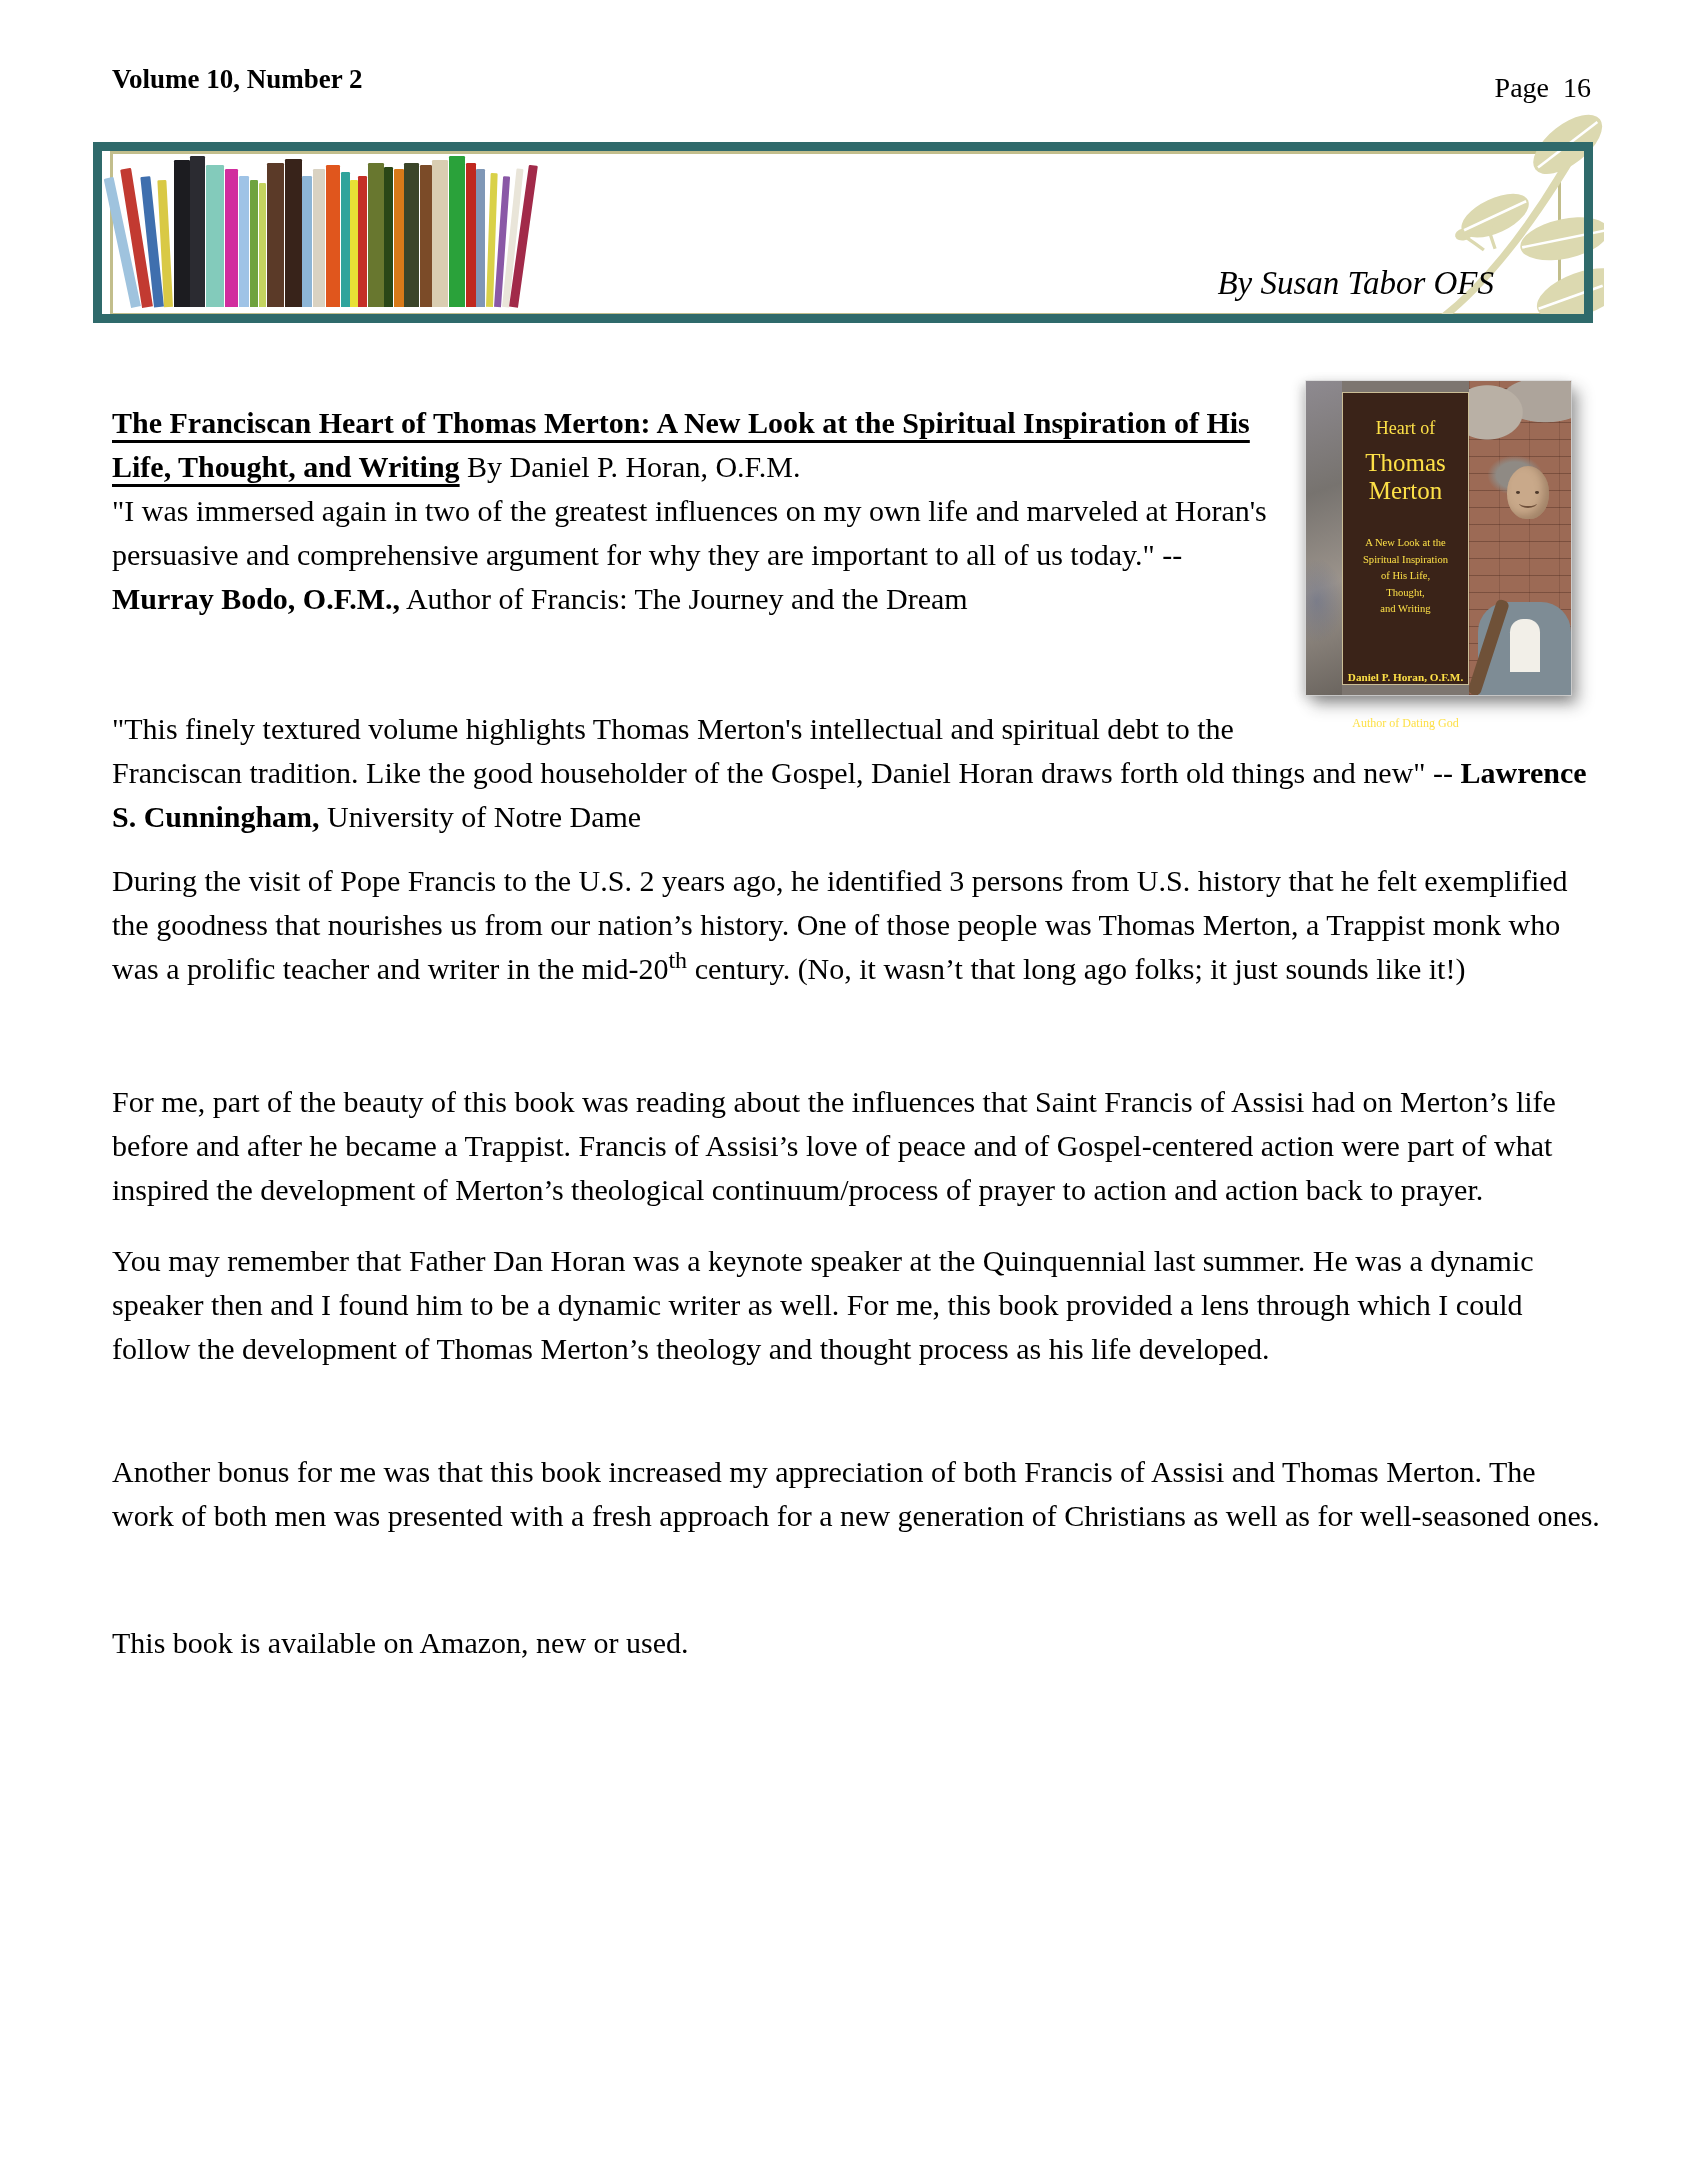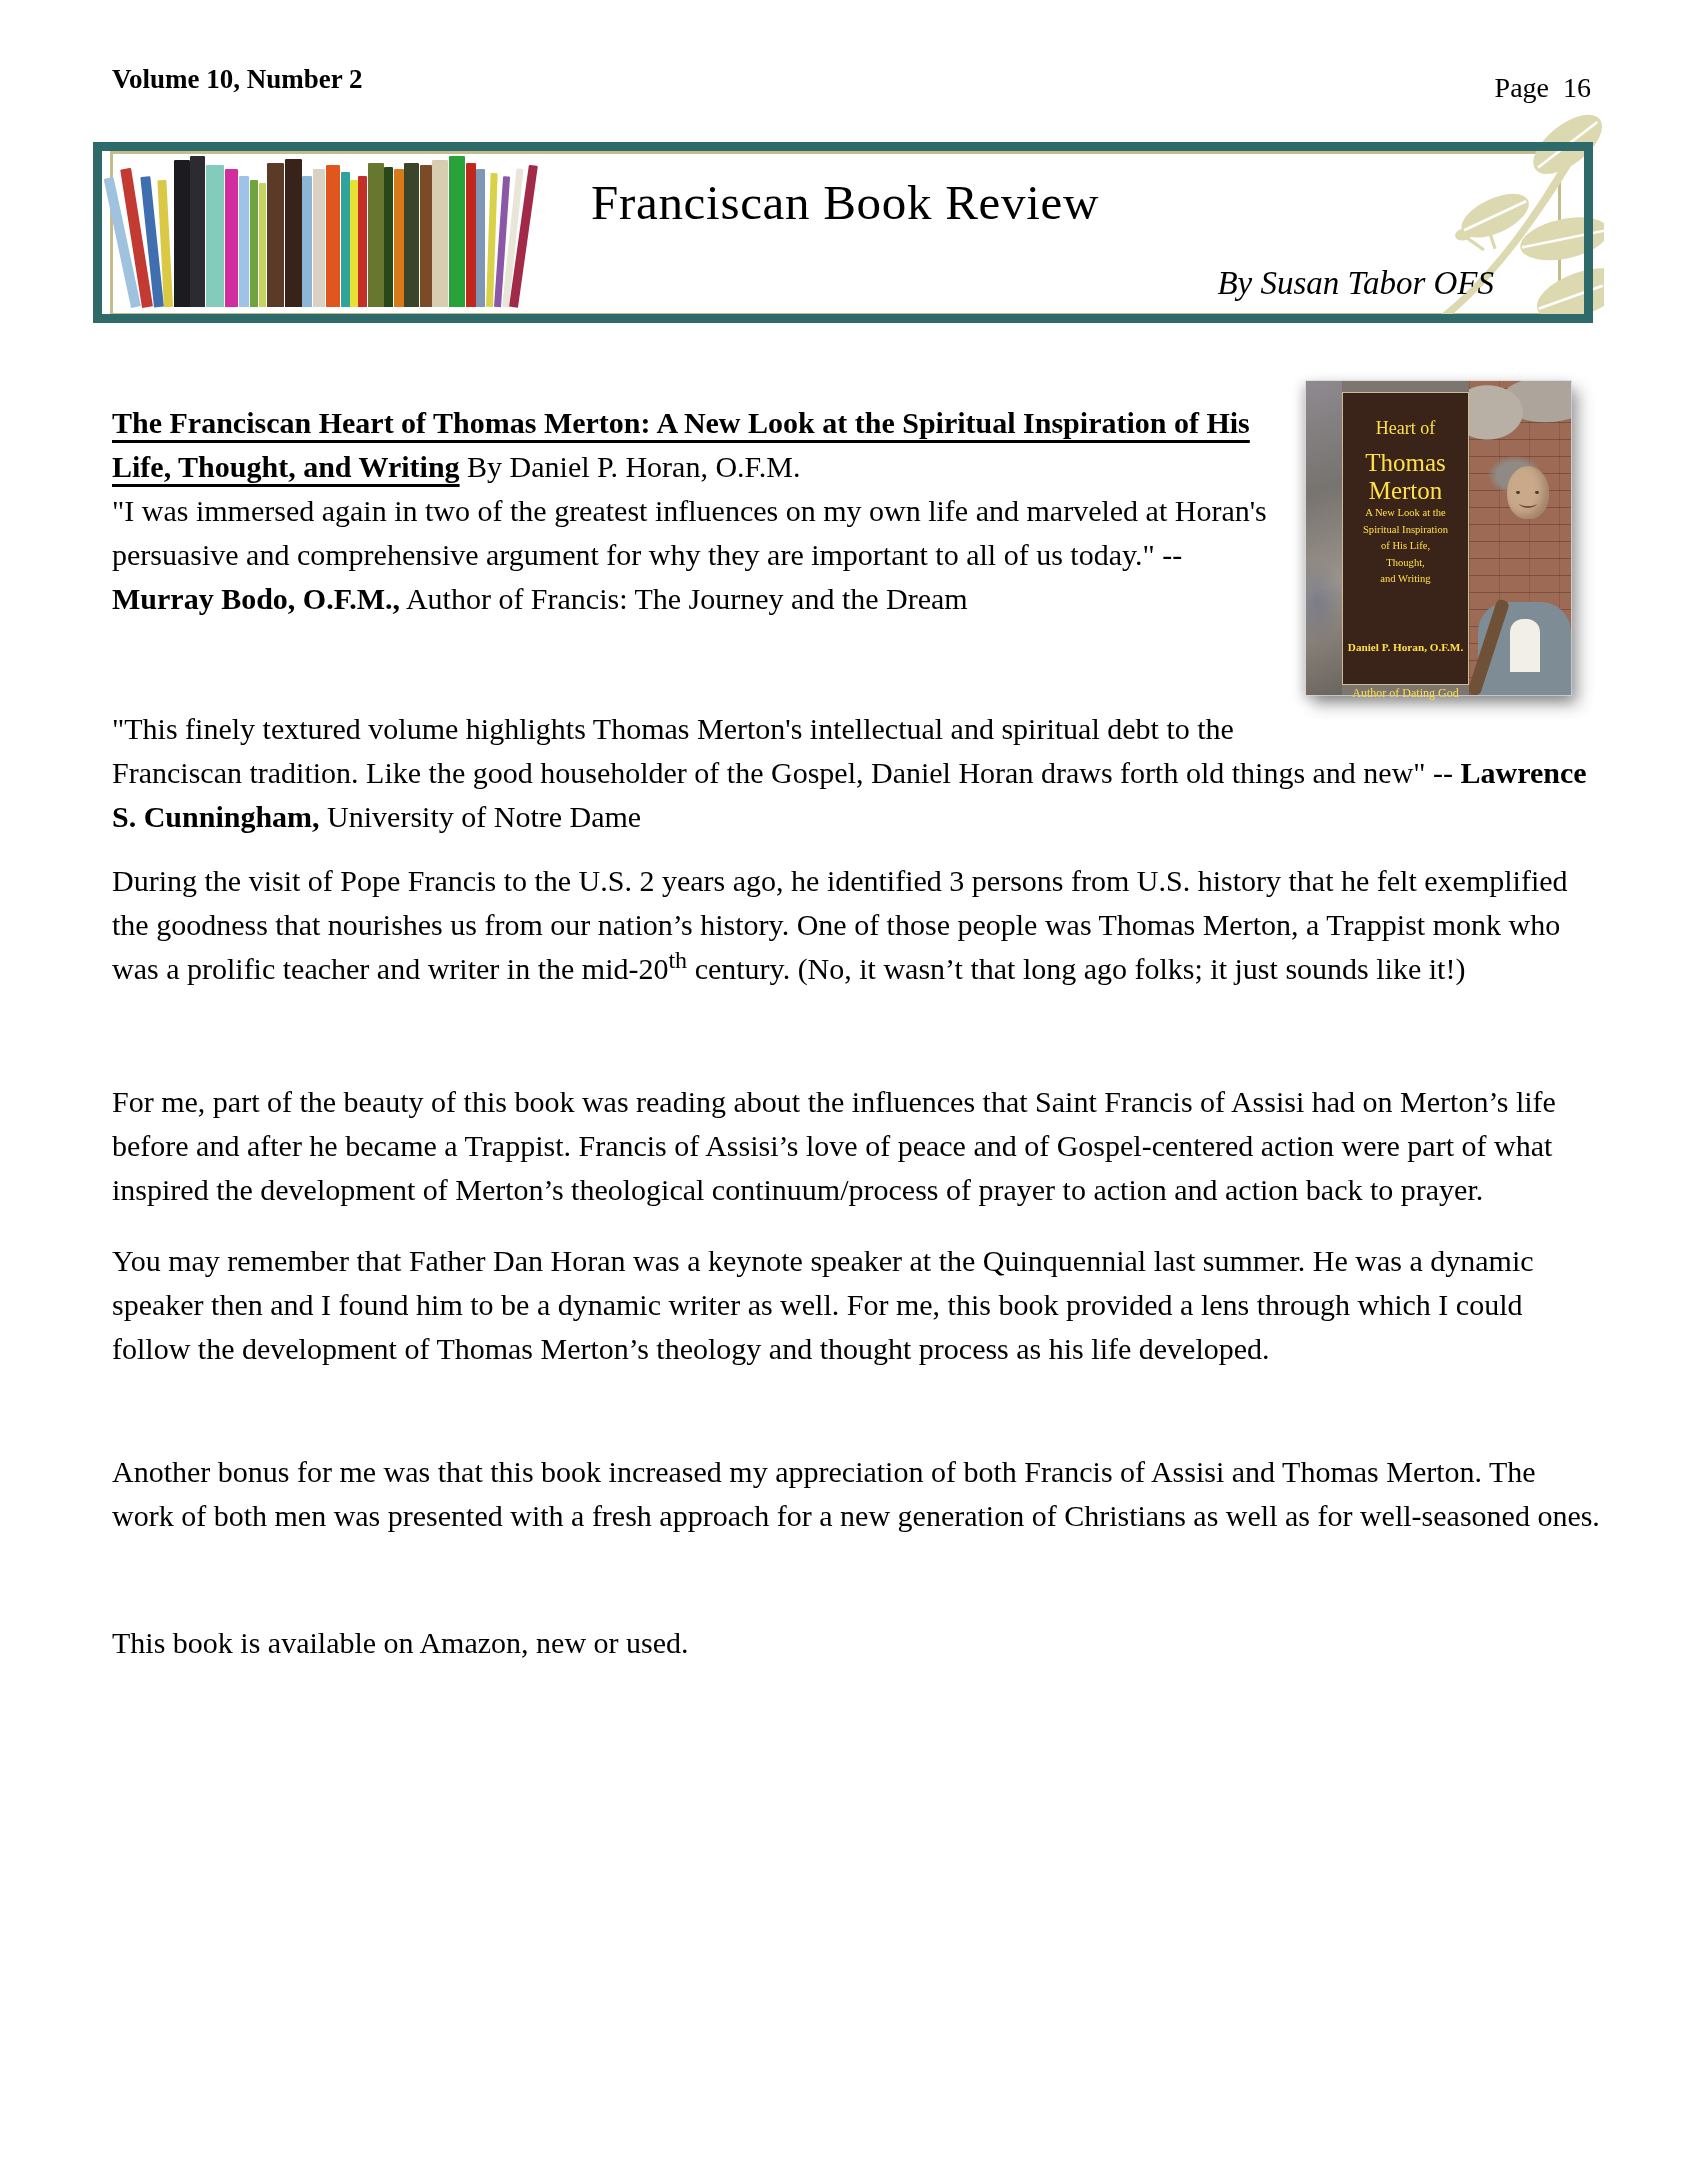--- a/index.html
+++ b/index.html
@@ -114,21 +114,21 @@
     background:#3A2318;
     border:0.7px solid #CBBE96;
     box-sizing:border-box;
     color:#fde047;
     text-align:center;
     padding-top:13.2px;
   }
   .cp-t1{font-size:18px;}
   .cp-t2{font-size:25px; line-height:26.5px;}
   .cp-t3{font-size:25px; line-height:29px;}
-  .cp-sub{font-size:10.6px; line-height:16.5px;text-align:center;}
+  .cp-sub{margin-top:30px; font-size:10.6px; line-height:16.5px;text-align:center;}
   .cp-author{margin-top:37px; font-size:11.2px; font-weight:bold;}
   .cp-authnote{font-size:12px; margin-top:2.6px;}
   .cover-photo{
     flex:1; position:relative; overflow:hidden;
     background-color:#9C6A55;
     background-image:
       radial-gradient(60px 46px at 18% 10%, #B9B0A5 58%, transparent 60%),
       radial-gradient(79px 40px at 75% 6%, #ADA49B 55%, transparent 57%),
       radial-gradient(46px 33px at 45% 30%, #8f8a84 40%, transparent 60%),
       repeating-linear-gradient(0deg, rgba(60,30,20,.35) 0 1.3px, transparent 1.3px 17px),
@@ -229,21 +229,20 @@
         <div class="spine" style="background: rgb(217, 205, 177); height: 147px; width: 16px;"></div>
         <div class="spine" style="background: rgb(42, 162, 58); height: 151px; width: 16px;"></div>
         <div class="spine" style="background: rgb(192, 40, 31); height: 144px; width: 10px;"></div>
         <div class="spine" style="background: rgb(127, 151, 182); height: 138px; width: 8.6px;"></div>
         <div class="spine" style="background: rgb(217, 209, 72); height: 134px; width: 7.3px; transform: rotate(2deg);"></div>
         <div class="spine" style="background: rgb(138, 88, 166); height: 131px; width: 7.3px; transform: rotate(4deg);"></div>
         <div class="spine" style="background: rgb(233, 229, 217); height: 139px; width: 6.6px; transform: rotate(6deg);"></div>
         <div class="spine" style="background: rgb(161, 42, 73); height: 143px; width: 8.6px; transform: rotate(8deg);"></div>
       </div>
 
-    <div class="banner-title">Franciscan Book Review</div>
     <div class="banner-byline">By Susan Tabor OFS</div>
 
     <div class="frame-border"></div>
   </div>
 
   <div class="article">
 
     <div class="cover">
       <div class="cover-strip"></div>
       <div class="cover-panel">

